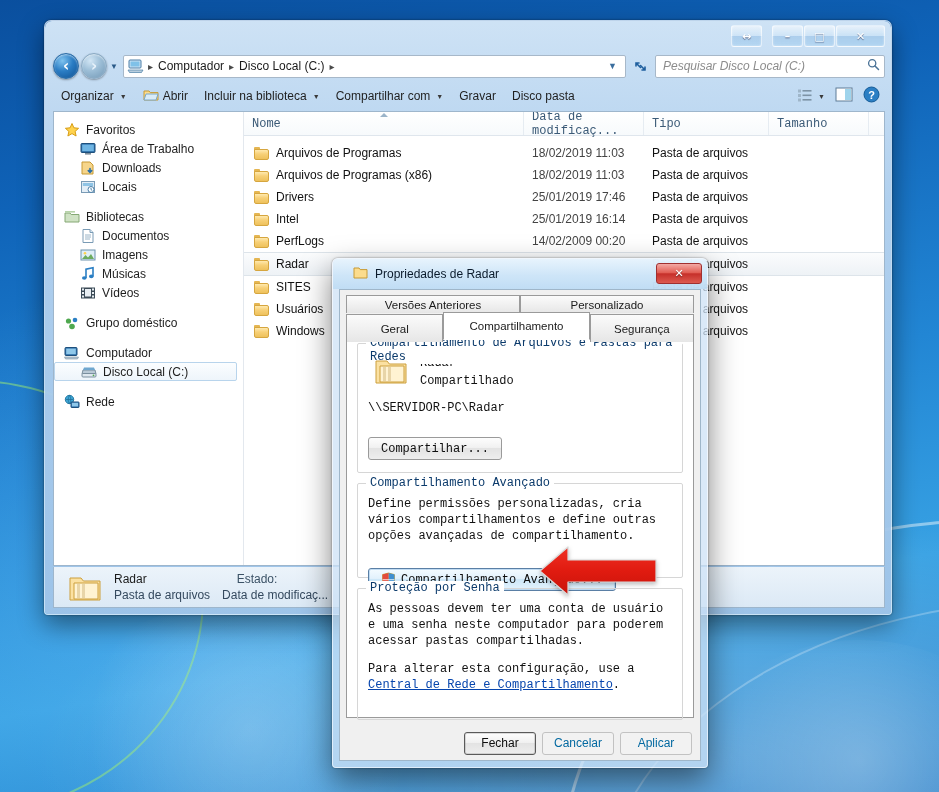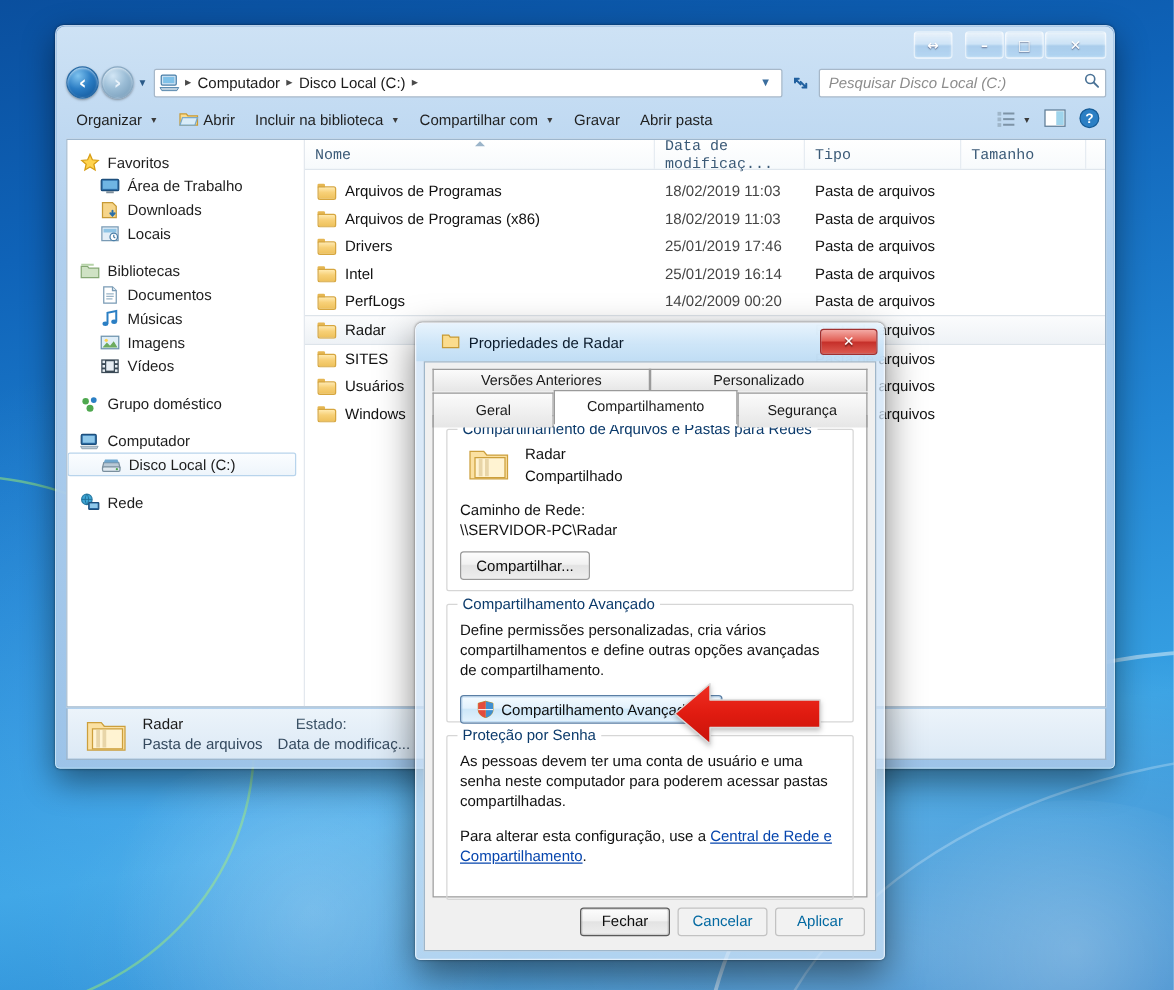--- a/index.html
+++ b/index.html
@@ -314,37 +314,39 @@
     box-sizing:border-box;
     padding: 10px 10px 0 10px;
   }
   .group {
     border:1px solid #d6d6d6;
     border-radius:2px;
     margin-bottom: 10px;
     padding: 10px 10px 12px 10px;
     position:relative;
     box-sizing:border-box;
+    font-family:Liberation Mono, monospace;
   }
   .group-legend {
     position:absolute; top:-8px; left:8px;
     background:#fff; padding: 0 4px;
     font-size:12px; color:#0b3a6b;
   }
   .share-head { display:flex; align-items:flex-start; gap:12px; margin-top:2px;}
   .bigfolder { width:34px; height:30px; position:relative; flex:0 0 34px; margin-left:6px;}
   .share-names { display:flex; flex-direction:column; gap:4px; font-size:12px; color:#111;}
   .kv { margin-top:12px; font-size:12px; color:#111; line-height:16px;}
   .winbtn {
     display:inline-flex; align-items:center; justify-content:center; gap:5px;
     height:23px; padding: 0 12px;
     font-size:12px; color:#0d0d0d;
     background: linear-gradient(180deg,#fdfdfd 0%, #f1f1f1 45%, #e3e3e3 50%, #eeeeee 100%);
     border:1px solid #9a9a9a; border-radius:3px;
     box-sizing:border-box;
+    margin-top:12px;
   }
   .winbtn.focus {
     border:1px solid #5a7fa5;
     background: linear-gradient(180deg,#f4fbff 0%, #e2f1fc 45%, #cde7f8 50%, #e4f3fd 100%);
     box-shadow: 0 0 0 1px rgba(160,200,235,0.6) inset;
   }
   .winbtn.default {
     border:1px solid #5a5a5a;
     box-shadow: 0 0 0 1px rgba(120,120,120,0.25) inset;
   }
@@ -464,21 +466,21 @@
       <span class="tb-caret">▼</span>
     </div>
     <div class="tb-item">
       <span>Compartilhar com</span>
       <span class="tb-caret">▼</span>
     </div>
     <div class="tb-item">
       <span>Gravar</span>
     </div>
     <div class="tb-item">
-      <span>Abrir pasta</span>
+      <span>Disco pasta</span>
     </div>
     <div class="tb-spacer"></div>
     <div class="tb-icon-btn">
       <span>
         <svg width="16" height="14" viewBox="0 0 16 14">
           <rect x="1" y="1.5" width="3" height="3" fill="#9fb6c9"></rect>
             <rect x="5.5" y="2" width="9" height="1.6" fill="#7d93a6"></rect>
           <rect x="1" y="6" width="3" height="3" fill="#9fb6c9"></rect>
             <rect x="5.5" y="6.5" width="9" height="1.6" fill="#7d93a6"></rect>
           <rect x="1" y="10.5" width="3" height="3" fill="#9fb6c9"></rect>
@@ -569,36 +571,36 @@
                 <line x1="5" y1="9" x2="11" y2="9"></line>
                 <line x1="5" y1="11" x2="10" y2="11"></line>
               </g>
             </svg>
         </span>
         <span>Documentos</span>
       </div>
       <div class="nav-row child">
         <span class="nav-ico">
           <svg width="16" height="16" viewBox="0 0 16 16">
+              <rect x="1" y="3" width="14" height="10" fill="#dfeef8" stroke="#6e93ae"></rect>
+              <circle cx="5" cy="6.2" r="1.3" fill="#ffd34e"></circle>
+              <path d="M2 12l3.5-4 2.5 2.6L11 7l3 5z" fill="#6cab5e"></path>
+            </svg>
+        </span>
+        <span>Imagens</span>
+      </div>
+      <div class="nav-row child">
+        <span class="nav-ico">
+          <svg width="16" height="16" viewBox="0 0 16 16">
               <path d="M6 12V3.2l7-1.4v8.6" stroke="#2b7fc4" stroke-width="1.6" fill="none"></path>
               <ellipse cx="4.3" cy="12" rx="2.3" ry="1.8" fill="#2b7fc4"></ellipse>
               <ellipse cx="11.3" cy="10.4" rx="2.3" ry="1.8" fill="#2b7fc4"></ellipse>
             </svg>
         </span>
         <span>Músicas</span>
-      </div>
-      <div class="nav-row child">
-        <span class="nav-ico">
-          <svg width="16" height="16" viewBox="0 0 16 16">
-              <rect x="1" y="3" width="14" height="10" fill="#dfeef8" stroke="#6e93ae"></rect>
-              <circle cx="5" cy="6.2" r="1.3" fill="#ffd34e"></circle>
-              <path d="M2 12l3.5-4 2.5 2.6L11 7l3 5z" fill="#6cab5e"></path>
-            </svg>
-        </span>
-        <span>Imagens</span>
       </div>
       <div class="nav-row child">
         <span class="nav-ico">
           <svg width="16" height="16" viewBox="0 0 16 16">
               <rect x="1" y="2.5" width="14" height="11" fill="#3b4a56"></rect>
               <g fill="#e8eef3">
                 <rect x="2" y="3.5" width="2" height="2"></rect>
                 <rect x="2" y="7" width="2" height="2"></rect>
                 <rect x="2" y="10.5" width="2" height="2"></rect>
                 <rect x="12" y="3.5" width="2" height="2"></rect>
@@ -819,21 +821,20 @@
               <rect x="9" y="11" width="3" height="14" fill="#e8d5a8"></rect>
               <rect x="14" y="11" width="3" height="14" fill="#e8d5a8"></rect>
             </svg>
           </span>
           <span class="share-names">
             <span>Radar</span>
             <span>Compartilhado</span>
           </span>
         </div>
         <div class="kv">
-          <div>Caminho de Rede:</div>
           <div>\\SERVIDOR-PC\Radar</div>
         </div>
         <div style="margin-top:9px;">
           <span class="winbtn">Compartilhar...</span>
         </div>
       </div>
 
       <div class="group" style="height:95px;">
         <span class="group-legend">Compartilhamento Avançado</span>
         <div class="para">Define permissões personalizadas, cria vários compartilhamentos e define outras opções avançadas de compartilhamento.</div>

